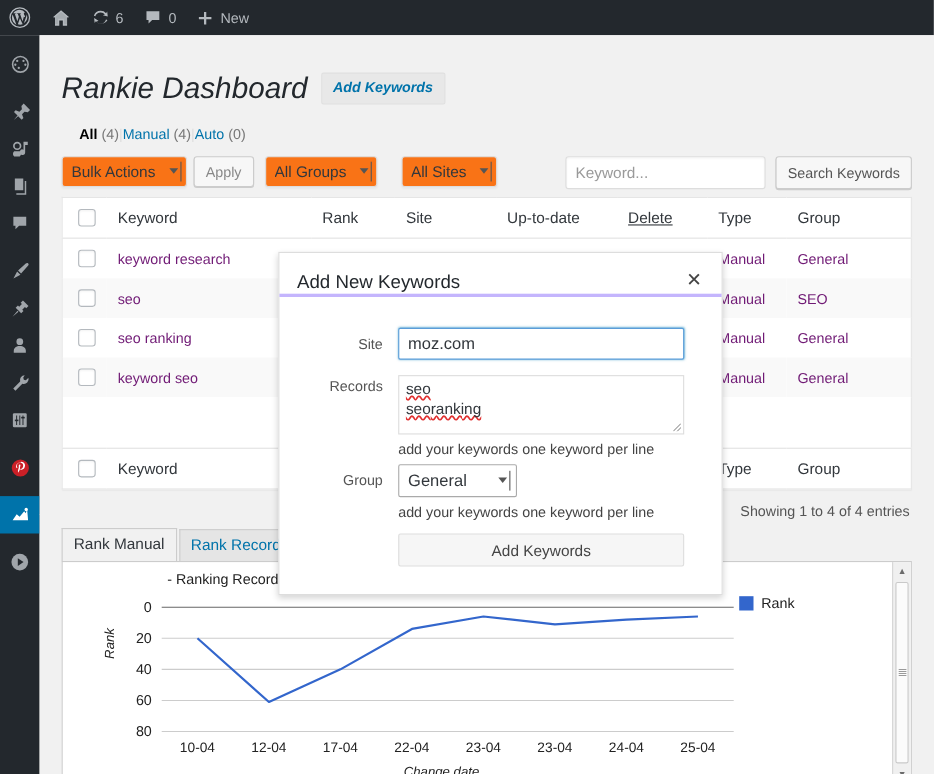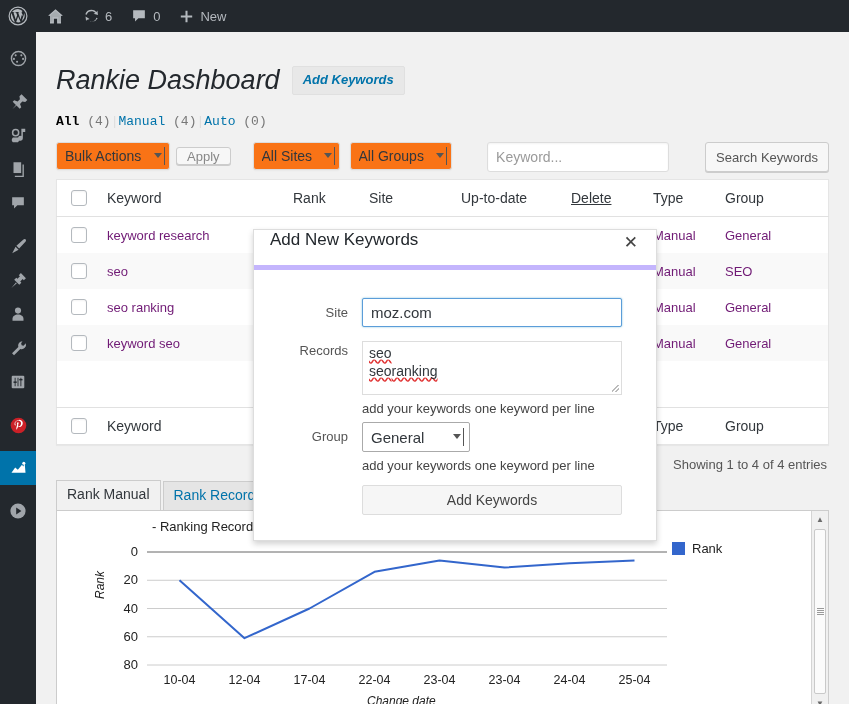--- a/index.html
+++ b/index.html
@@ -63,22 +63,22 @@
     display: flex; align-items: center; gap: 12px; font-style: italic;
   }
   .page-title-action {
     font-size: 13px; font-weight: 600; color: #0073aa;
     background: #e8e8e8; border: 1px solid #e0e0e0;
     border-radius: 2px; padding: 4px 10px 5px; line-height: 1.4;
     cursor: pointer;
   }
 
   ul.subsubsub {
-    list-style: none; margin: 12px 0 0 0; padding: 0;
-    font-size: 13px; color: #555; display: flex; align-items: flex-start; font-family: Liberation Mono, monospace;
+    list-style: none; margin: 12px 0 0 16px; padding: 0;
+    font-size: 13px; color: #555; display: flex; align-items: flex-start;
   }
   ul.subsubsub li { margin: 0; }
   ul.subsubsub a { color: #0073aa; text-decoration: none; }
   ul.subsubsub a.current { color: #000; font-weight: 600; }
   .cnt { color: #777; }
   .sep-bar { color: #ddd; margin: 0 6px; }
 
   .tablenav {
     display: flex; align-items: center; margin-top: 13px; position: relative;
   }
@@ -98,29 +98,29 @@
     border-left: 4px solid transparent; border-right: 4px solid transparent;
     border-top: 5px solid #555; pointer-events: none;
   }
   .caret-line {
     position: absolute; right: 5px; top: 5px; width: 1px; height: 18px;
     background: #555; pointer-events: none;
   }
   .btn-secondary {
     font-size: 13px; color: #555; background: #f7f7f7;
     border: 1px solid #ccc; border-radius: 3px;
-    height: 18px; padding: 0 10px; cursor: pointer;
+    height: 28px; padding: 0 10px; cursor: pointer;
     box-shadow: 0 1px 0 #ccc;
     font-family: "Liberation Sans", sans-serif;
   }
   .apply-btn { margin-left: 6px; color: #888; }
   .sites-sel { margin-left: 22px; }
   .groups-sel { margin-left: 10px; }
 
-  .searchbox { position: absolute; right: 0; top: 0; display: flex; gap: 27px; }
+  .searchbox { position: absolute; right: 0; top: 0; display: flex; }
   .searchbox input[type=text] {
     width: 182px; height: 30px; border: 1px solid #ddd; border-radius: 3px;
     padding: 0 8px; font-size: 14px; color: #32373c;
     font-family: "Liberation Sans", sans-serif;
     box-shadow: 0 1px 2px rgba(0,0,0,.05) inset;
   }
   .searchbox input[type=text]::placeholder { color: #9a9a9a; }
   .search-submit {
     margin-left: 9px; height: 30px; font-size: 13px;
     background: #f7f7f7; border: 1px solid #ccc; color: #555;
@@ -222,22 +222,22 @@
   }
 
   
   .modal {
     position: absolute; left: 253px; top: 229px; width: 404px; height: 312px;
     background: #fff; border: 1px solid #ddd;
     box-shadow: 0 3px 6px rgba(0,0,0,.18);
     z-index: 50;
   }
   .modal-header {
-    height: 40px; border-bottom: 5px solid #c4b5fd;
-    display: flex; align-items: flex-start; padding: 0 16px;
+    height: 40px; border-bottom: 3px solid #c4b5fd;
+    display: flex; align-items: flex-end; padding: 0 16px;
   }
   .modal-title { font-size: 17px; color: #23282d; font-weight: 400; flex: 1; }
   .modal-close {
     font-size: 17px; color: #444; cursor: pointer; line-height: 1;
     padding: 4px 2px;
   }
   .modal-body { padding: 28px 16px 0 16px; }
   .frow { display: flex; align-items: flex-start; margin-bottom: 0; }
   .flabel {
     width: 92px; text-align: right; padding-right: 14px;
@@ -456,31 +456,31 @@
       <div class="tablenav">
         <span class="selwrap">
           <select class="wp">
             <option>Bulk Actions</option>
           </select>
           <span class="caret-line"></span>
           <span class="caret"></span>
         </span>
         <button class="btn-secondary apply-btn">Apply</button>
 
-        <span class="selwrap sites-sel">
+        <span class="selwrap groups-sel">
           <select class="wp">
-            <option>All Sites</option>
+            <option>All Groups</option>
           </select>
           <span class="caret-line"></span>
           <span class="caret"></span>
         </span>
 
-        <span class="selwrap groups-sel">
+        <span class="selwrap sites-sel">
           <select class="wp">
-            <option>All Groups</option>
+            <option>All Sites</option>
           </select>
           <span class="caret-line"></span>
           <span class="caret"></span>
         </span>
 
         <span class="searchbox">
           <input type="text" placeholder="Keyword..." style="">
           <button class="search-submit">Search Keywords</button>
         </span>
       </div>

